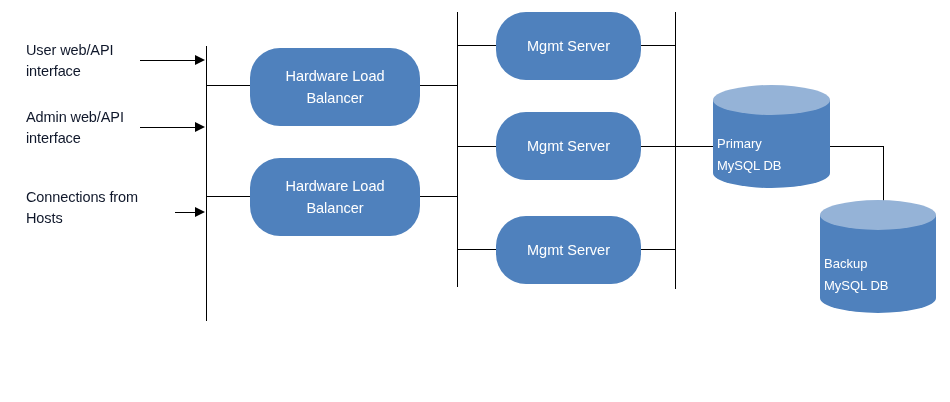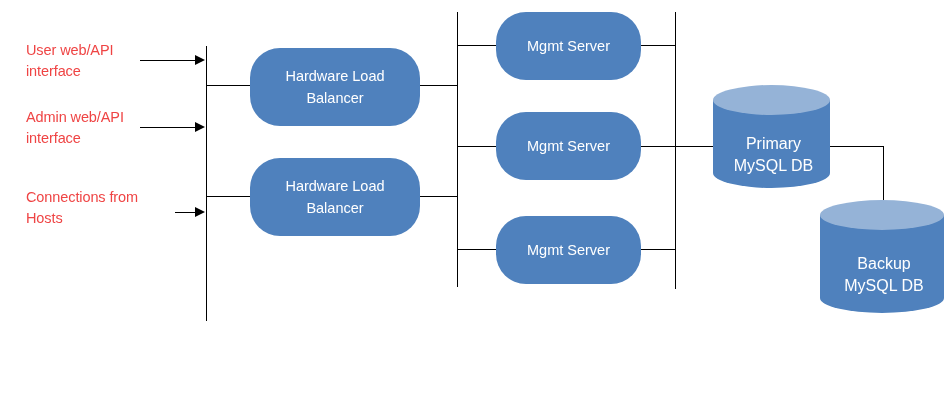--- a/index.html
+++ b/index.html
@@ -16,21 +16,21 @@
     height: 402px;
     background: #ffffff;
     overflow: hidden;
   }
 
   
   .edge-label {
     position: absolute;
     font-size: 14.5px;
     line-height: 21px;
-    color: #ef4444;
+    color: #0f172a;
     white-space: pre-line;
     letter-spacing: -0.1px;
   }
 
   
   .node-box {
     position: absolute;
     background: #4F81BD;
     color: #ffffff;
     display: flex;
@@ -66,23 +66,23 @@
     position: absolute;
     left: 0;
     right: 0;
     background: #4F81BD;
     border-radius: 50%;
   }
   .cyl-label {
     position: absolute;
     left: 4px;
     right: 0;
-    text-align: center;
+    text-align: left;
     color: #ffffff;
-    font-size: 16px;
+    font-size: 13px;
     line-height: 22px;
     white-space: pre-line;
     z-index: 4;
   }
 
   
   .hline {
     position: absolute;
     height: 0;
     border-top: 1.6px solid #000000;
@@ -172,21 +172,21 @@
     <div class="cyl-bottom" style="top:73px; height:30px;"></div>
     <div class="cyl-body" style="top:15px; height:73px;"></div>
     <div class="cyl-top" style="height:30px;"></div>
     <div class="cyl-label" style="top:48px;">Primary
 MySQL DB</div>
   </div>
 
   <div class="hline" style="left:830px; top:146px; width:54px;"></div>
   <div class="vline" style="left:883px; top:146px; height:67px;"></div>
 
-  <div class="cylinder" style="left:820px; top:200px; width:116px; height:113px;padding-left:8px;">
+  <div class="cylinder" style="left:820px; top:200px; width:116px; height:113px;">
     <div class="cyl-bottom" style="top:83px; height:30px;"></div>
     <div class="cyl-body" style="top:15px; height:83px;"></div>
     <div class="cyl-top" style="height:30px;"></div>
     <div class="cyl-label" style="top:53px;">Backup
 MySQL DB</div>
   </div>
 
 
 </div>
 

